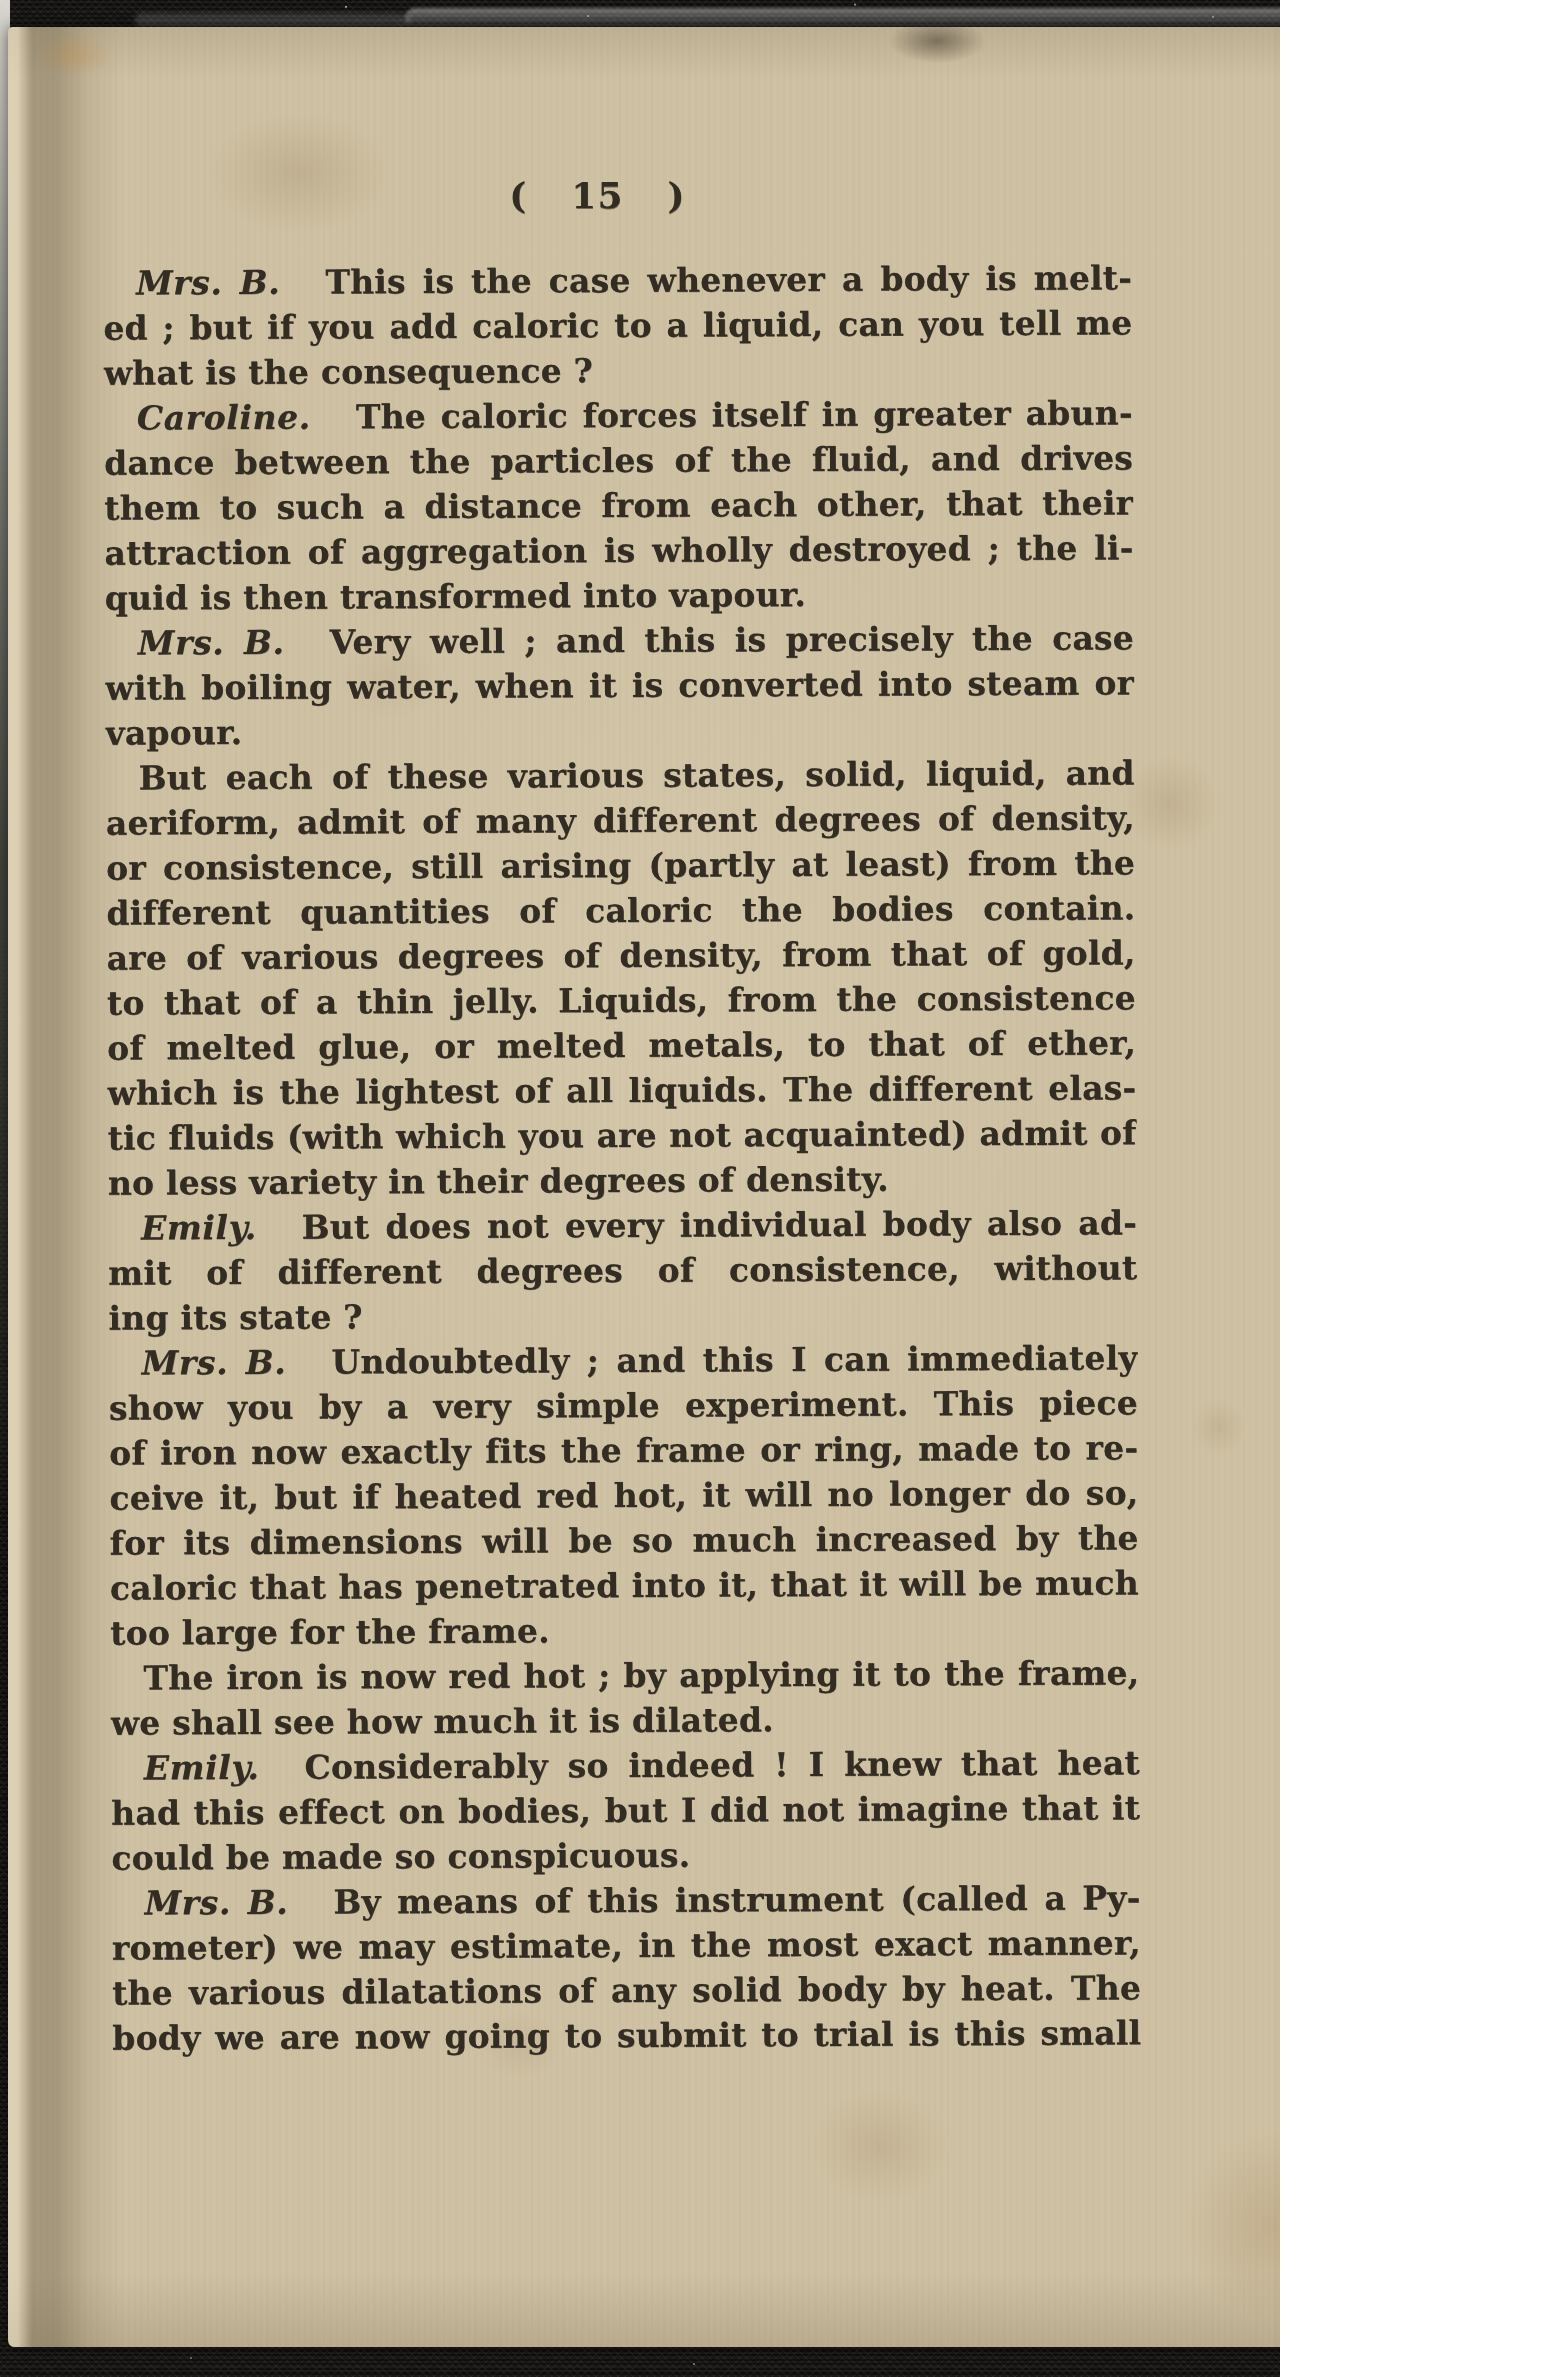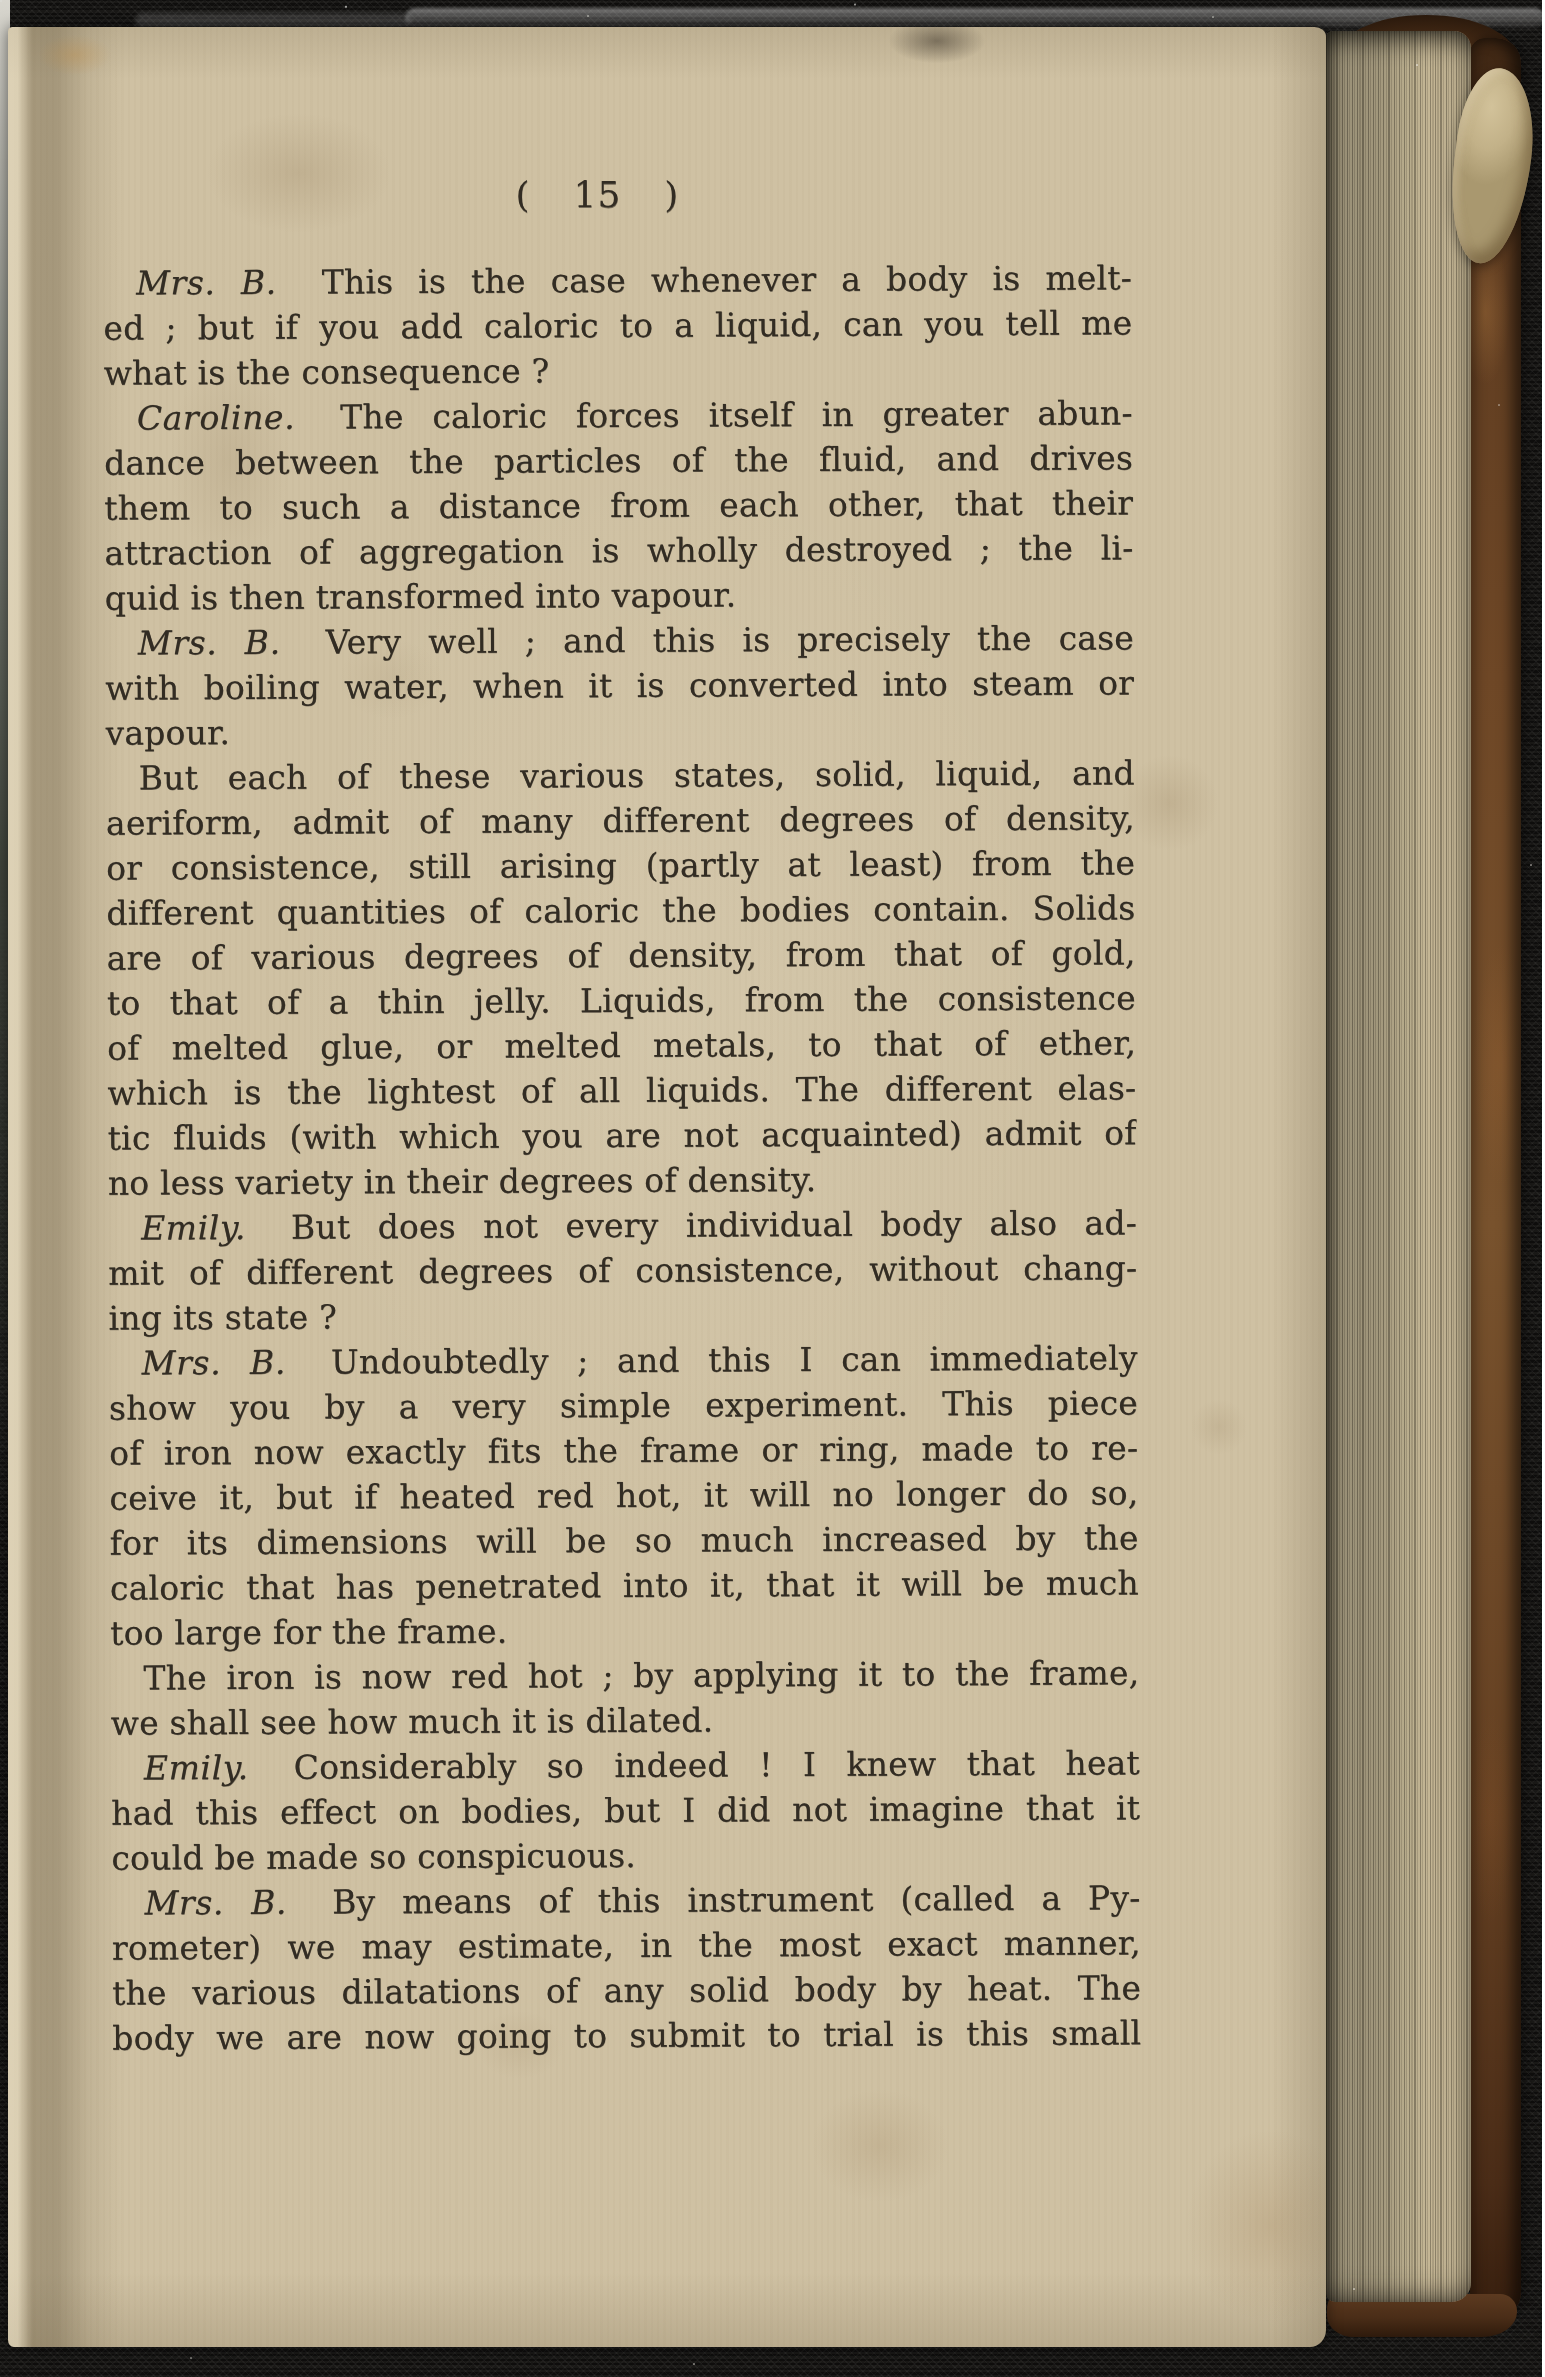--- a/index.html
+++ b/index.html
@@ -8,27 +8,28 @@
     --fore-edge:#a79b80;
     --leather:#6b4526;
     --backdrop:#131211;
   }
   html,body{margin:0;padding:0;}
   body{
     width:1546px;height:2377px;overflow:hidden;
     font-family:"DejaVu Serif","Liberation Serif",serif;
   }
   .scene{
-    position:relative;width:1542px;height:2377px;overflow:hidden;
+    position:relative;width:1280px;height:2377px;overflow:hidden;
     background-color:var(--backdrop);
     background-image:
       repeating-linear-gradient(45deg, rgba(255,255,255,0.040) 0 1.2px, transparent 1.2px 5.2px),
       repeating-linear-gradient(-45deg, rgba(255,255,255,0.030) 0 1.2px, transparent 1.2px 5.2px),
       repeating-linear-gradient(0deg, #1a1917 0 2.3px, #0f0e0d 2.3px 4.6px),
       repeating-linear-gradient(90deg, rgba(35,33,30,.6) 0 2.3px, rgba(10,9,8,.6) 2.3px 4.6px);
+    font-weight: bold;
   }
 
   
   .glass-left{
     position:absolute;left:0;top:0;width:10.4px;height:1553px;
     background:linear-gradient(180deg,#d8d6ce 0,#b4b3ab 161px,#757970 489px,#41453c 863px,rgba(30,31,28,0) 1524px);
     z-index:1;
   }
   .reflection-main{
     position:absolute;left:405px;top:8px;width:1140px;height:19.6px;border-radius:10.4px;

